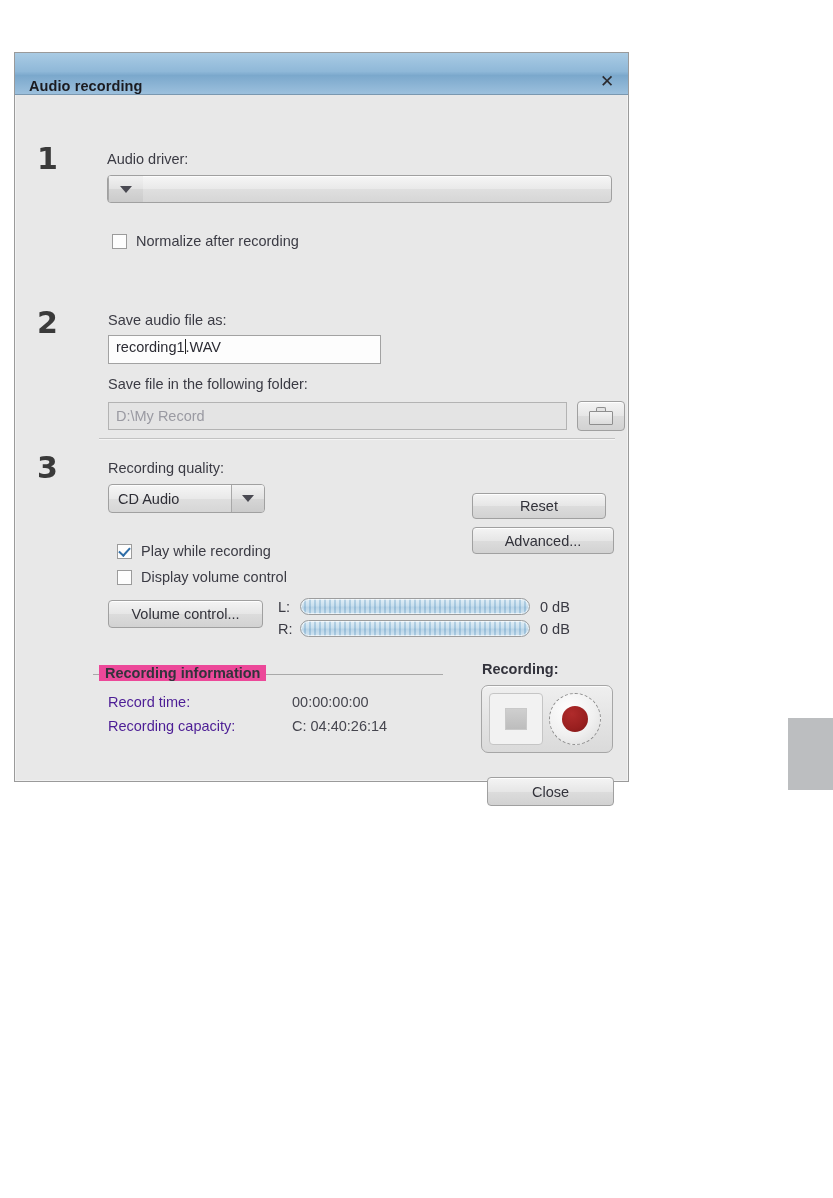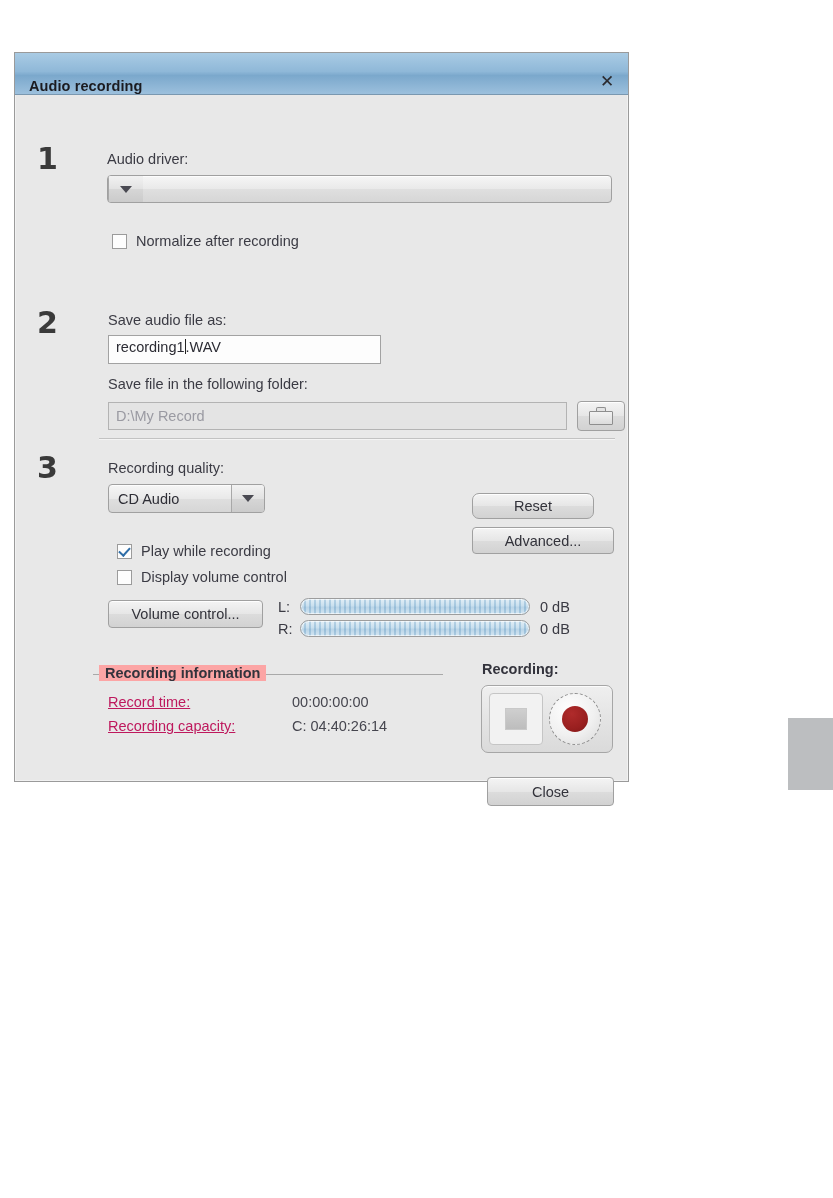--- a/index.html
+++ b/index.html
@@ -202,21 +202,21 @@
     box-sizing: border-box;
     background-color: #e2eef6;
     background-image:
       repeating-linear-gradient(to right, #ffffff 0px, #ffffff 3px, #cfe2ee 3px, #cfe2ee 5px),
       linear-gradient(to bottom, #ffffff 0%, #e4f0f7 45%, #d2e4f0 55%, #eef6fb 100%);
     background-blend-mode: multiply;
     box-shadow: 0 0 0 1px rgba(255,255,255,0.6) inset;
   }
   .meter-label { font-size: 14.5px; color: #3b3b44; }
 
-  .info-key { font-size: 14.5px; color: #be185d; text-decoration: underline; }
+  .info-key { font-size: 14.5px; color: #4c1d95; }
   .info-val { font-size: 14.5px; color: #46464f; }
 
   
   #rec-panel {
     position: absolute;
     left: 466px;
     top: 646px;
     width: 132px;
     height: 68px;
     border: 1px solid #a6a6a6;
@@ -358,21 +358,21 @@
     <div class="lbl" style="position:absolute;left:93px;top:365px;">Recording quality:</div>
 
     <div class="combo" style="position:absolute;left:93px;top:389px;width:157px;height:29px;">
       <div class="combo-text">CD Audio</div>
       <div class="combo-arrow" style="width:32px;">
           <span class="arrow-tri"></span>
         </div>
     </div>
 
 
-    <div class="btn" style="position:absolute;left:457px;top:398px;width:122px;height:26px;border-radius:7px;">Reset</div>
+    <div class="btn" style="position:absolute;left:457px;top:398px;width:134px;height:26px;">Reset</div>
 
     <div class="cbrow" style="position:absolute;left:102px;top:448px;justify-content:space-between;">
       <span class="cbox checked"></span>
       <span class="cblabel">Play while recording</span>
     </div>
 
     <div class="btn" style="position:absolute;left:457px;top:432px;width:142px;height:27px;">Advanced...</div>
 
     <div class="cbrow" style="position:absolute;left:102px;top:474px;">
       <span class="cbox"></span>
@@ -388,21 +388,21 @@
     </div>
 
     <div style="position:absolute;left:263px;top:525px;display:flex;align-items:center;">
       <span class="meter-label" style="width:22px;">R:</span>
       <span class="meter" style="width:230px;display:inline-block;"></span>
       <span class="meter-label" style="margin-left:10px;">0 dB</span>
     </div>
 
     <div style="position:absolute;left:78px;top:579px;width:350px;height:1px;background:#a9a9a9;"></div>
     <div style="position:absolute;left:78px;top:579px;width:350px;height:1px;"></div>
-    <div style="position:absolute;left:84px;top:570px;background:#fca5a5;padding:0 6px;font-size:14.5px;font-weight:bold;color:#33333c;">Recording information</div>
+    <div style="position:absolute;left:84px;top:570px;background:#ec4899;padding:0 6px;font-size:14.5px;font-weight:bold;color:#33333c;">Recording information</div>
 
     <div class="info-key" style="position:absolute;left:93px;top:599px;">Record time:</div>
     <div class="info-val" style="position:absolute;left:277px;top:599px;">00:00:00:00</div>
 
     <div class="info-key" style="position:absolute;left:93px;top:623px;">Recording capacity:</div>
     <div class="info-val" style="position:absolute;left:277px;top:623px;">C: 04:40:26:14</div>
 
     <div style="position:absolute;left:467px;top:566px;font-size:14.5px;font-weight:bold;color:#33333c;">Recording:</div>
 
     <div id="rec-panel" style="left:466px;top:590px;">

